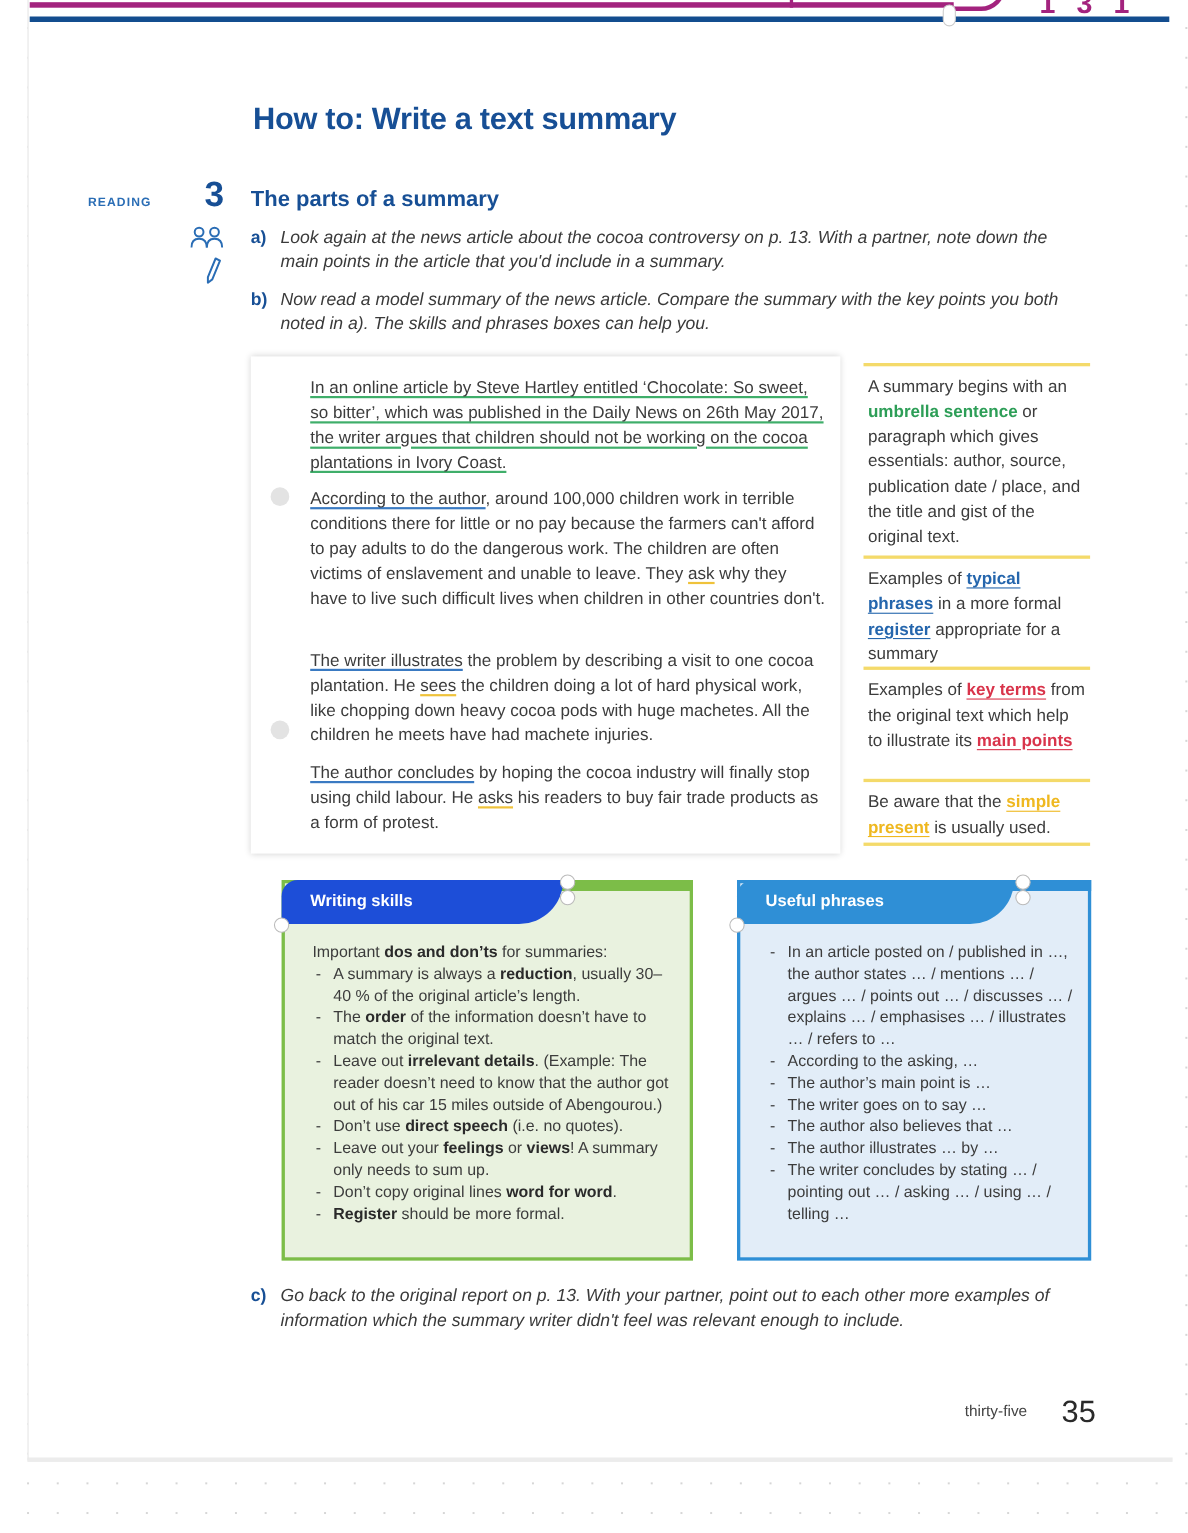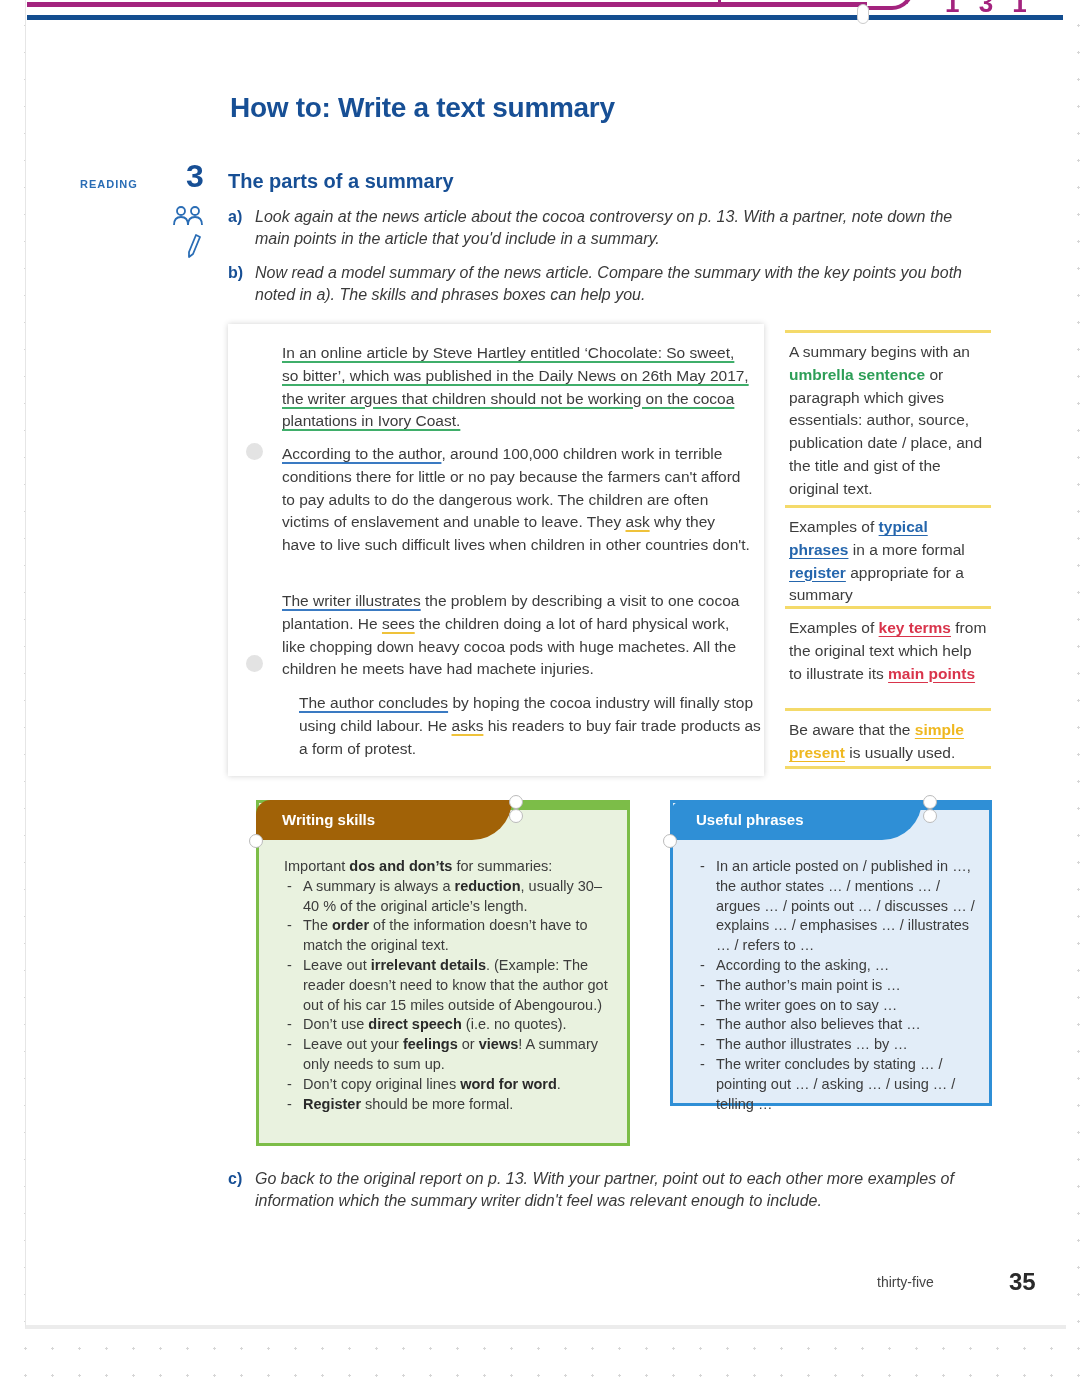--- a/index.html
+++ b/index.html
@@ -44,37 +44,37 @@
 
   .legend { position:absolute; left:785px; width:206px; }
   .legend-item { position:absolute; left:0; width:206px; border-top:3px solid #f4da6a; font-size:15.5px; line-height:22.8px; color:#3c3c3c; padding:8px 4px 0 4px; box-sizing:border-box; }
   .legend-end { position:absolute; left:0; width:206px; border-top:3px solid #f4da6a; }
   .kg { color:#2d9e57; font-weight:bold; text-decoration-color:#2d9e57; text-underline-offset:3px; }
   .kb { color:#2566ad; font-weight:bold; text-decoration:underline; text-decoration-color:#2566ad; text-underline-offset:3px; }
   .kr { color:#d9344b; font-weight:bold; text-decoration:underline; text-decoration-color:#d9344b; text-underline-offset:3px; }
   .ky { color:#efb820; font-weight:bold; text-decoration:underline; text-decoration-color:#efb820; text-underline-offset:3px; }
 
   .skills { position:absolute; left:256px; top:800px; width:374px; height:346px; background:#e9f2df; border:3px solid #7cbd48; box-sizing:border-box; }
-  .phrases { position:absolute; left:670px; top:800px; width:322px; height:306px; background:#e2edf8; border:3px solid #2f8fd6; box-sizing:border-box; }
+  .phrases { position:absolute; left:670px; top:800px; width:322px; height:346px; background:#e2edf8; border:3px solid #2f8fd6; box-sizing:border-box; }
   .tab { position:absolute; left:-3px; top:-3px; height:40px; color:#fff; font-weight:bold; font-size:15px; padding-left:26px; line-height:40px; box-sizing:border-box; }
-  .skills .tab { width:256px; background:#a16207; border-radius:22px 0 60px 0; }
+  .skills .tab { width:256px; background:#1d4ed8; border-radius:22px 0 60px 0; }
   .phrases .tab { width:252px; background:#2f8fd6; border-radius:22px 0 60px 0; }
   .tab-tail { position:absolute; top:-3px; height:10px; }
   .skills .tab-tail { left:250px; width:121px; background:#7cbd48; }
   .phrases .tab-tail { left:246px; width:73px; background:#2f8fd6; }
   .node { position:absolute; width:12px; height:12px; background:#fff; border:1px solid #bbb; border-radius:50%; }
 
   .box-body { position:absolute; left:25px; top:54px; right:14px; font-size:14.5px; line-height:19.8px; color:#3c3c3c; }
   .box-body ul { list-style:none; margin:0; padding:0; }
   .box-body li { position:relative; padding-left:19px; }
   .box-body li::before { content:"-"; position:absolute; left:3px; top:0; }
   .box-body b { color:#2a2a2a;margin-top:30px; }
 
   .footer-word { position:absolute; left:877px; top:1274px; font-size:14px; color:#444; }
-  .footer-num { position:absolute; left:1009px; top:1268px; font-size:24px; font-weight:bold; color:#2a2a2a; }
+  .footer-num { position:absolute; left:965px; top:1268px; font-size:28px; font-weight:normal; color:#2a2a2a; }
 </style>
 </head>
 <body>
 
 <div class="page"></div>
 
 <div class="topbar-pink"></div>
 <div class="topbar-pink-tick"></div>
 <div class="topbar-pink-curve"></div>
 <div class="topbar-blue"></div>
@@ -109,21 +109,21 @@
 <div class="summary-box">
   <div class="para" style="top:18px;">
     <span class="ug">In an online article by Steve Hartley entitled ‘Chocolate: So sweet, so bitter’, which was published in the Daily News on 26th May 2017, the writer argues that children should not be working on the cocoa plantations in Ivory Coast.</span>
   </div>
   <div class="dot" style="left:18px; top:119px;"></div>
   <div class="para" style="top:119px;"><span class="ub">According to the author</span><span>, around 100,000 </span><span class="ur">children</span><span> work in </span><span class="ur">terrible conditions</span><span> there for little or no pay because the farmers can't afford to pay adults to do the </span><span class="ur">dangerous</span><span> work. The children are often victims of </span><span class="ur">enslavement</span><span> and unable to leave. They </span><span class="uy">ask</span><span> why they have to live such difficult lives when children in other countries don't.</span></div>
 
   <div class="para" style="top:266px;"><span class="ub">The writer illustrates</span><span> the problem by describing a visit to one cocoa plantation. He </span><span class="uy">sees</span><span> the children doing a lot of </span><span class="ur">hard physical work</span><span>, like chopping down heavy cocoa pods with huge machetes. All the children he meets have had machete </span><span class="ur">injuries</span><span>.</span></div>
   <div class="dot" style="left:18px; top:331px;"></div>
 
-  <div class="para" style="top:368px;margin-left:17px;"><span class="ub">The author concludes</span><span> by hoping the cocoa industry will finally stop using child labour. He </span><span class="uy">asks</span><span> his readers to buy fair trade products as a form of protest.</span></div>
+  <div class="para" style="top:368px;"><span class="ub">The author concludes</span><span> by hoping the cocoa industry will finally stop using child labour. He </span><span class="uy">asks</span><span> his readers to buy fair trade products as a form of protest.</span></div>
 </div>
 
 <div class="legend">
   <div class="legend-item" style="top:330px;"><span>A summary begins with an </span><span class="kg">umbrella sentence</span><span> or paragraph which gives essentials: author, source, publication date / place, and the title and gist of the original text.</span></div>
   <div class="legend-item" style="top:505px;"><span>Examples of </span><span class="kb">typical phrases</span><span> in a more formal </span><span class="kb">register</span><span> appropriate for a summary</span></div>
   <div class="legend-item" style="top:606px;"><span>Examples of </span><span class="kr">key terms</span><span> from the original text which help to illustrate its </span><span class="kr">main points</span></div>
   <div class="legend-item" style="top:708px;"><span>Be aware that the </span><span class="ky">simple present</span><span> is usually used.</span></div>
   <div class="legend-end" style="top:766px;"></div>
 </div>
 

